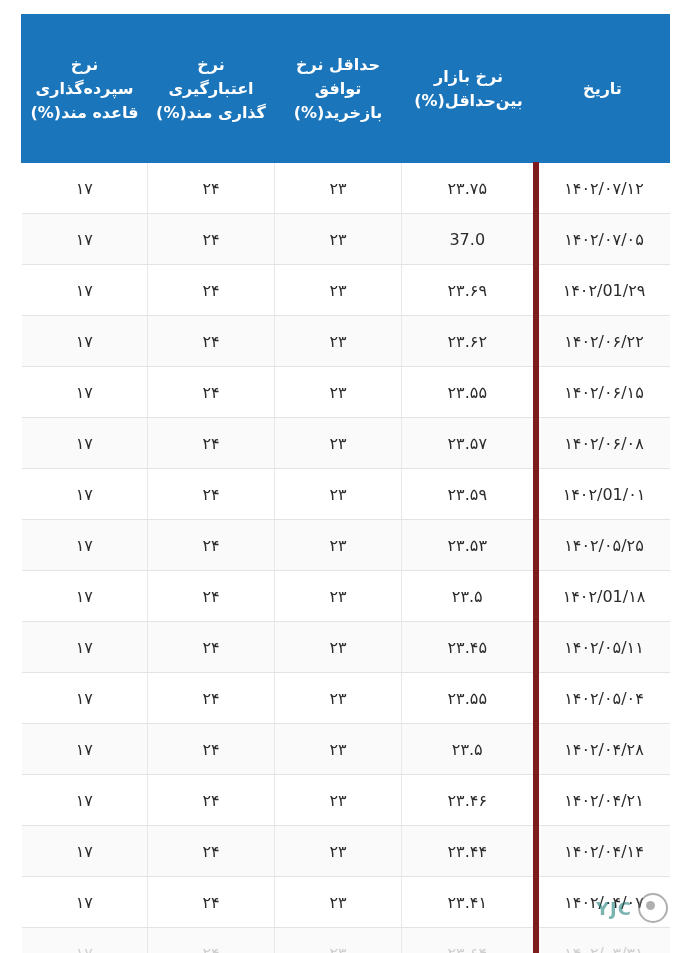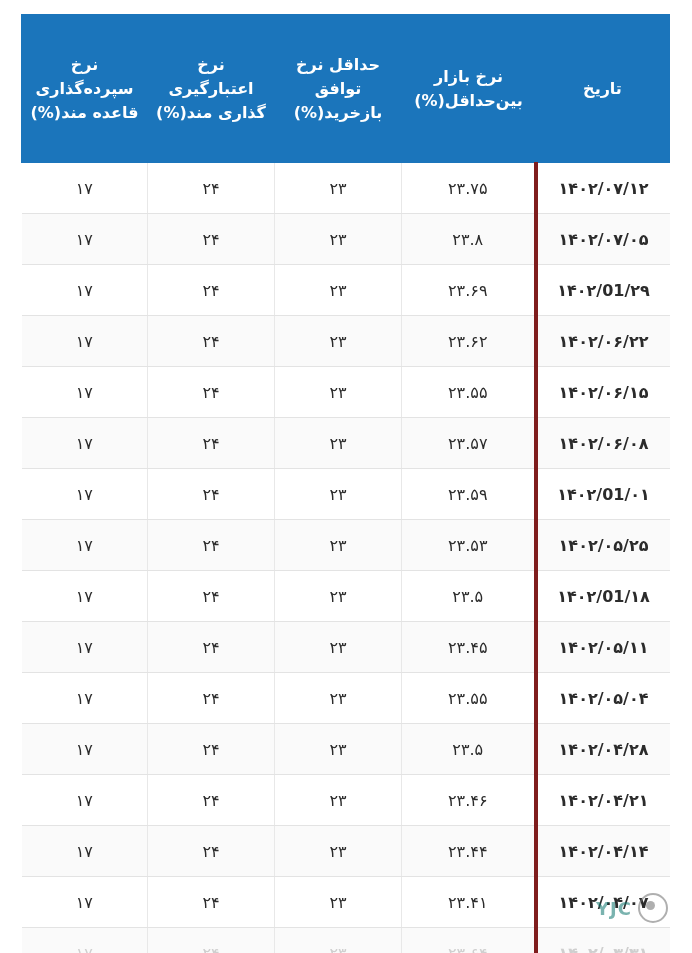--- a/index.html
+++ b/index.html
@@ -51,21 +51,21 @@
     color: #2b2b2b;
     text-align: center;
     vertical-align: middle;
     height: 51px;
     padding: 0 6px;
     border-bottom: 1px solid #e3e3e3;
     border-left: 1px solid #e8e8e8;
     box-sizing: border-box;
     background: #ffffff;
   }
-  tbody td:first-child { border-left: 4px solid #7f1d1d; font-weight: bold; }
+  tbody td:first-child { border-left: 6px solid #7f1d1d; }
   tbody td:last-child  { border-left: none; }
   tbody tr:nth-child(even) td { background: #fafafa; }
 
   .watermark {
     position: absolute;
     right: 24px;
     bottom: 30px;
     display: flex;
     align-items: center;
     gap: 6px;
@@ -126,21 +126,21 @@
     <tbody>
       <tr>
         <td>۱۴۰۲/۰۷/۱۲</td>
         <td>۲۳.۷۵</td>
         <td>۲۳</td>
         <td>۲۴</td>
         <td>۱۷</td>
       </tr>
       <tr>
         <td>۱۴۰۲/۰۷/۰۵</td>
-        <td>۲۳.۸</td>
+        <td>37.0</td>
         <td>۲۳</td>
         <td>۲۴</td>
         <td>۱۷</td>
       </tr>
       <tr>
         <td>۱۴۰۲/01/۲۹</td>
         <td>۲۳.۶۹</td>
         <td>۲۳</td>
         <td>۲۴</td>
         <td>۱۷</td>

